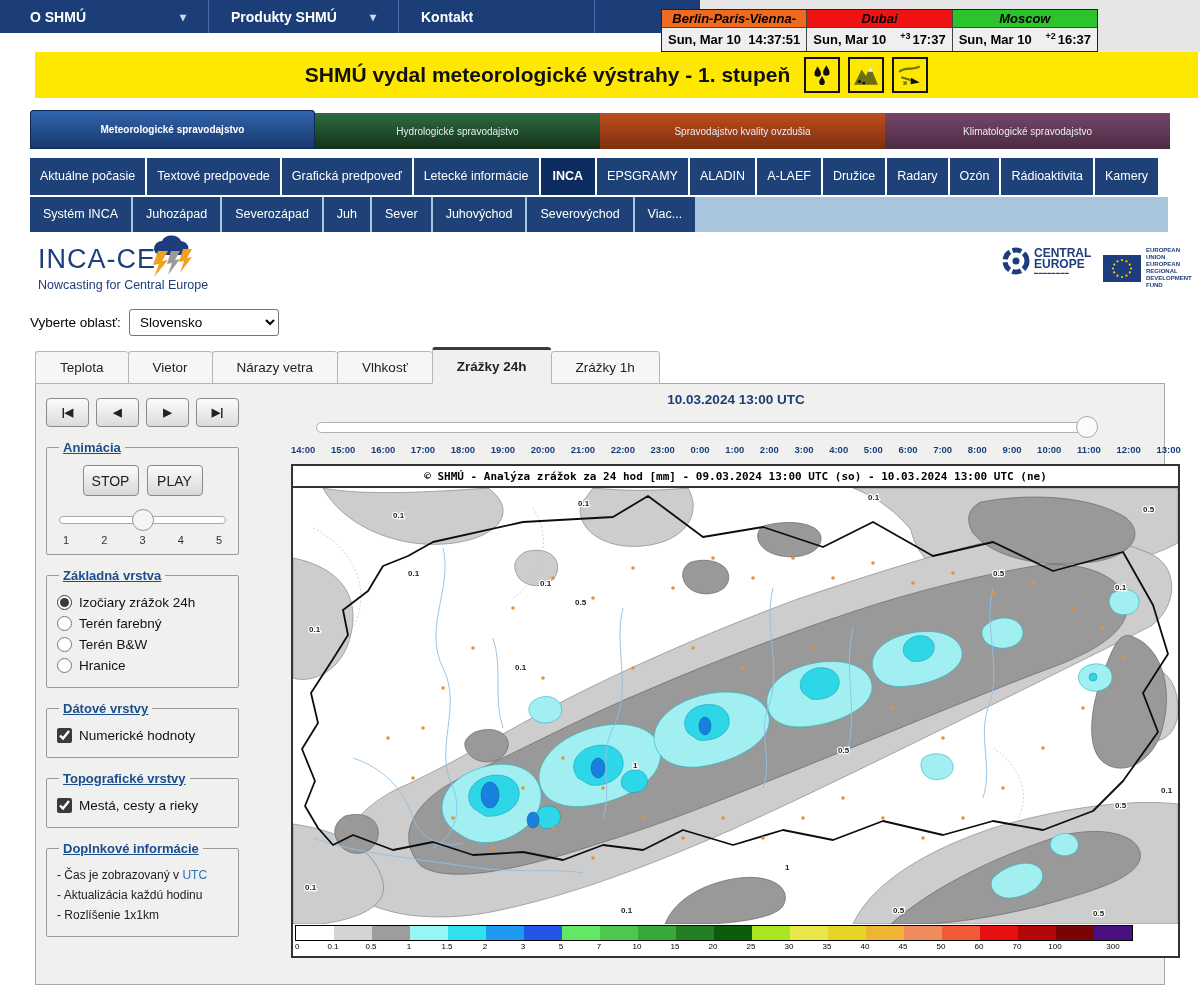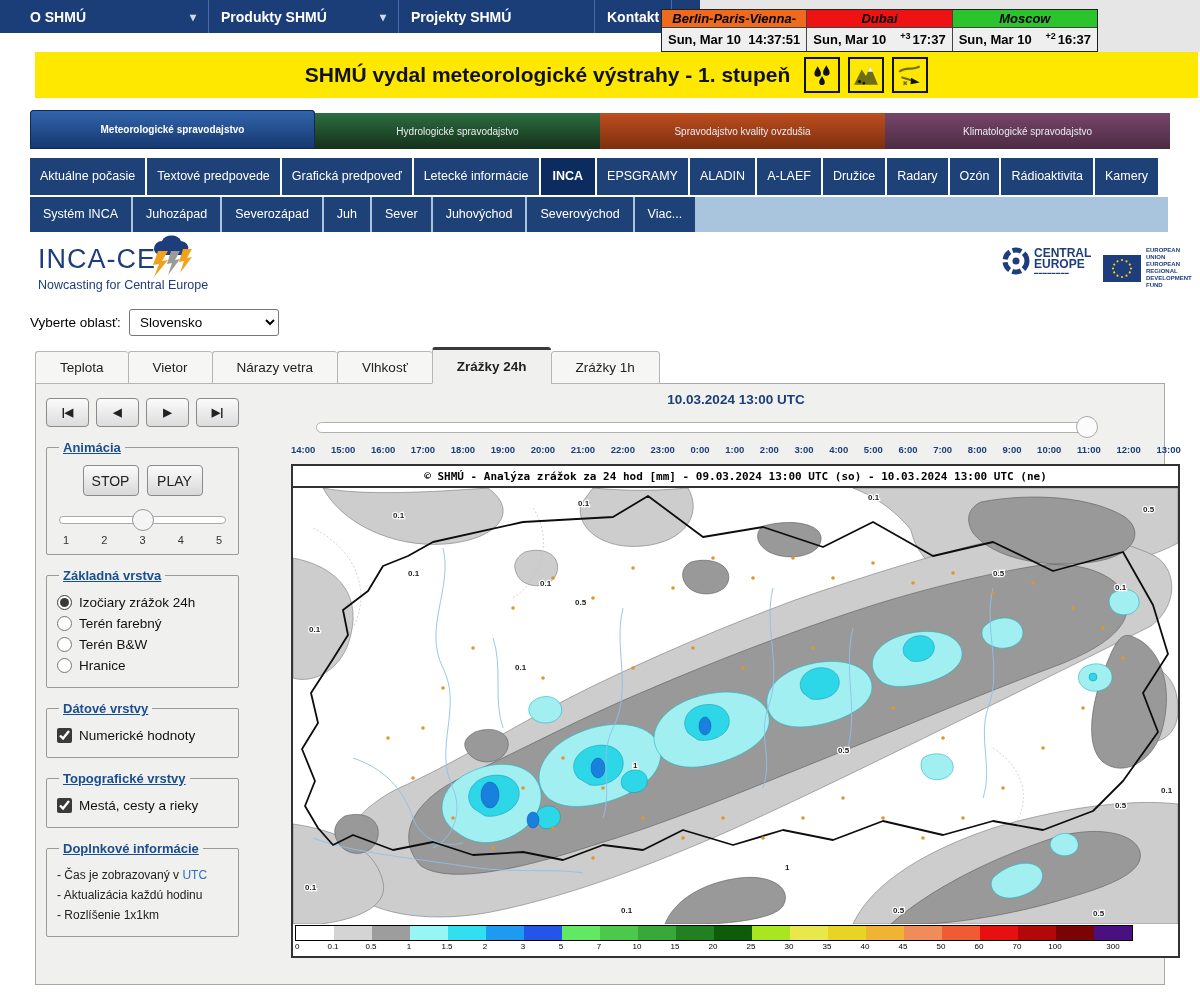--- a/index.html
+++ b/index.html
@@ -7,21 +7,21 @@
   body {
     position: relative;
     font-family: "Liberation Sans", sans-serif;
     background: #ffffff;
     overflow: hidden;
   }
   
   .topnav { position:absolute; left:0; top:0; width:705px; height:33px;
     background:#1c3e78; display:flex; }
   .nav-item { display:flex; align-items:center; color:#fff; font-weight:bold;
-    font-size:14px; border-right:1px solid #4a6ca8; padding:0 12px; cursor:default; }
+    font-size:14px; border-right:1px solid #4a6ca8; padding:0 22px; cursor:default; }
   .nav-item:first-child { width:209px; padding-left:30px; }
   .nav-item:nth-child(2) { width:190px; }
   .nav-item:nth-child(3) { width:196px; }
   .nav-item .chev { margin-left:auto; padding-left:24px; font-size:12px; color:#cdd8ec; }
   .top-right-strip { position:absolute; left:700px; top:0; width:500px; height:52px;
     background:#e6e6e6; }
   
   .clocks { position:absolute; left:661px; top:9px; width:437px; height:43px;
     display:flex; border:1px solid #222; background:#efefef; }
   .clock-col { flex:1; display:flex; flex-direction:column; border-right:1px solid #444; }
@@ -139,23 +139,20 @@
 <body>
 
 <div class="topnav" id="topnav">
     <div class="nav-item">
       <span class="nav-label">O SHMÚ</span>
       <span class="chev">▾</span>
     </div>
     <div class="nav-item">
       <span class="nav-label">Produkty SHMÚ</span>
       <span class="chev">▾</span>
-    </div>
-    <div class="nav-item">
-      <span class="nav-label">Projekty SHMÚ</span>
     </div>
     <div class="nav-item">
       <span class="nav-label">Kontakt</span>
     </div>
   </div>
 <div class="top-right-strip"></div>
 
 <div class="clocks" id="clocks">
     <div class="clock-col">
       <div class="clock-head" style="background: rgb(240, 106, 30);">Berlin-Paris-Vienna-Roma</div>

